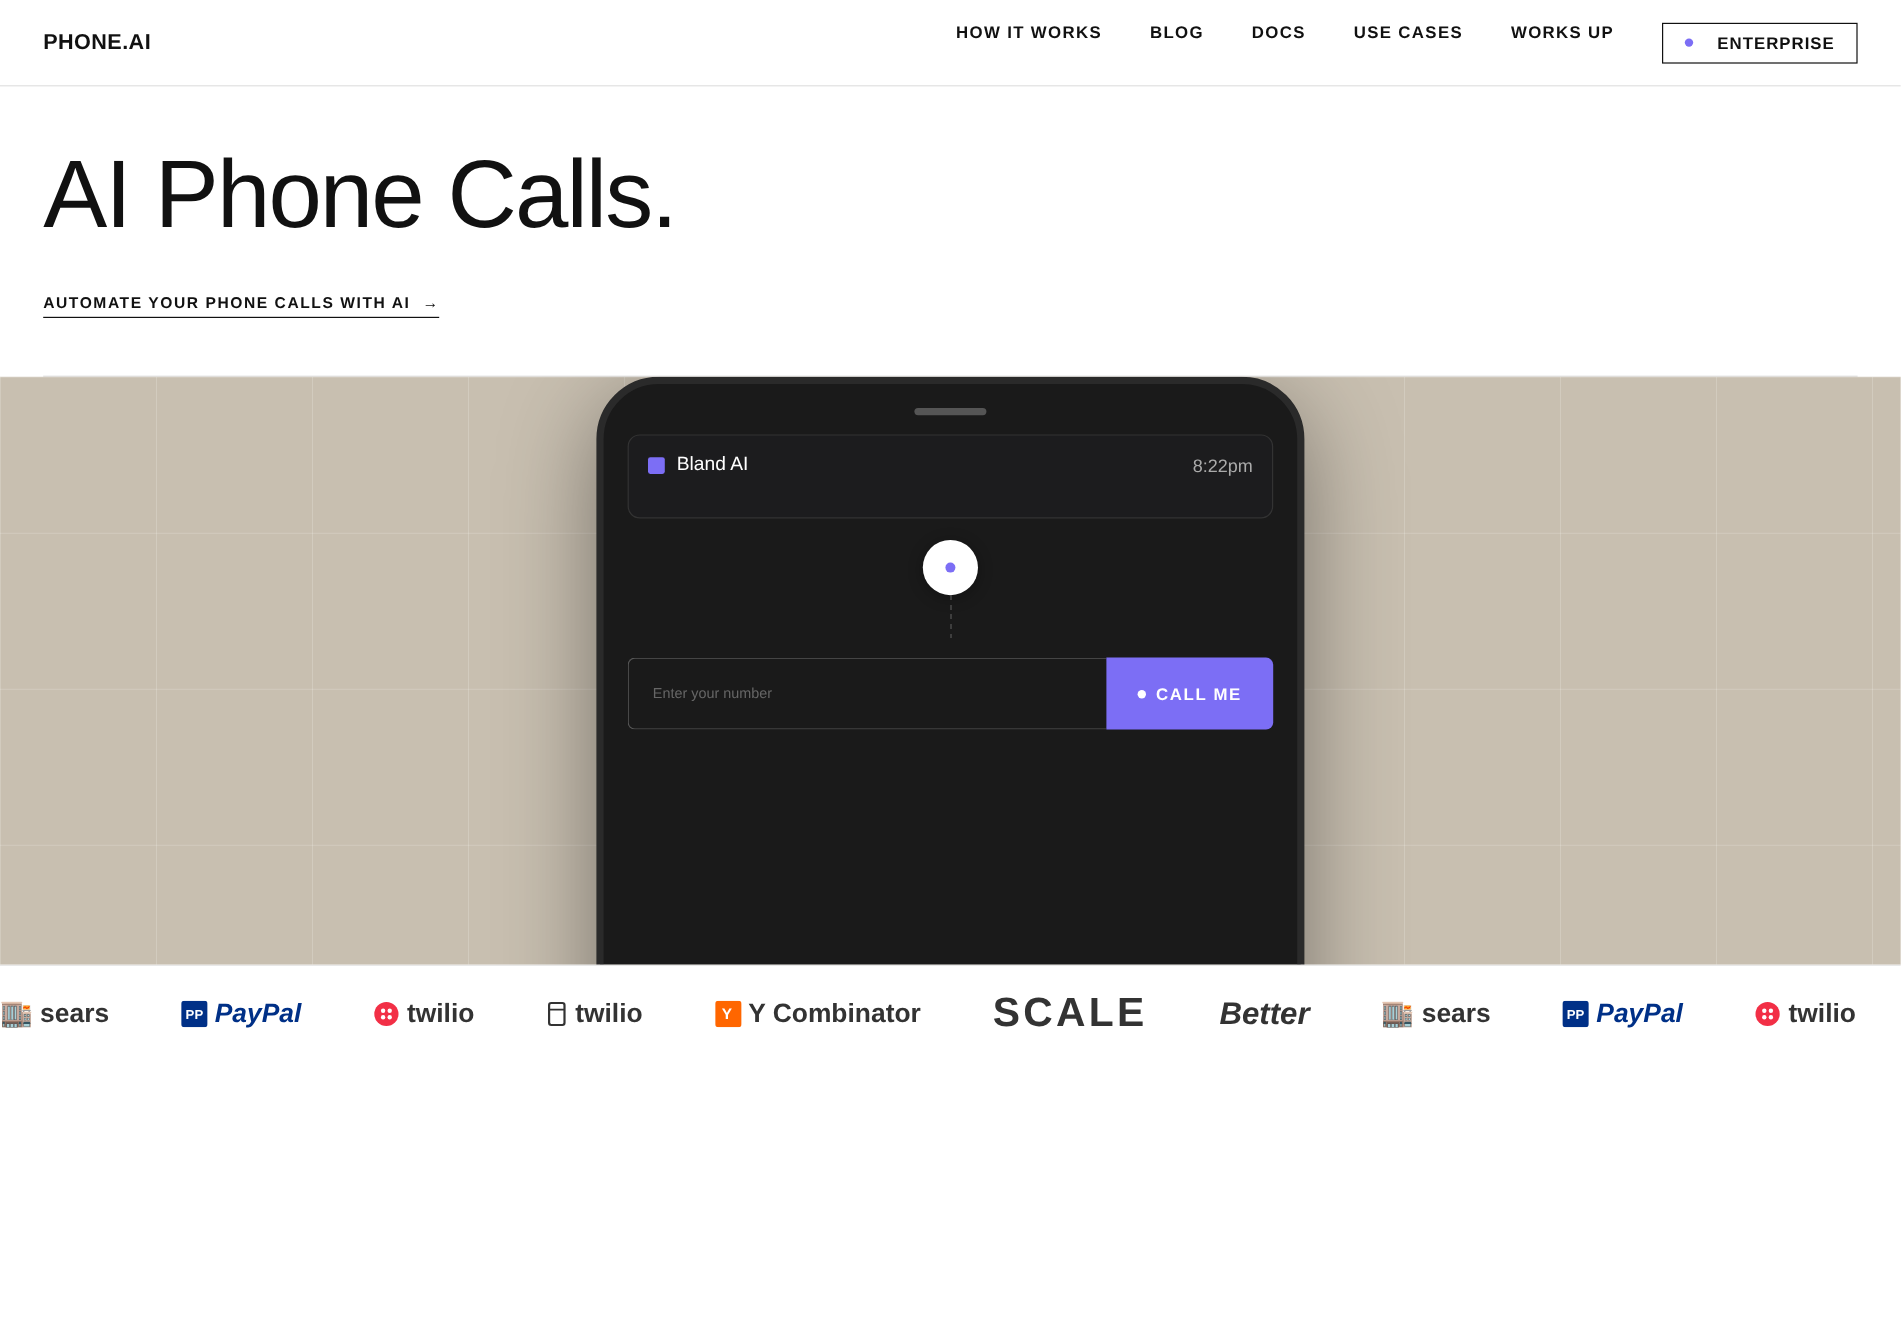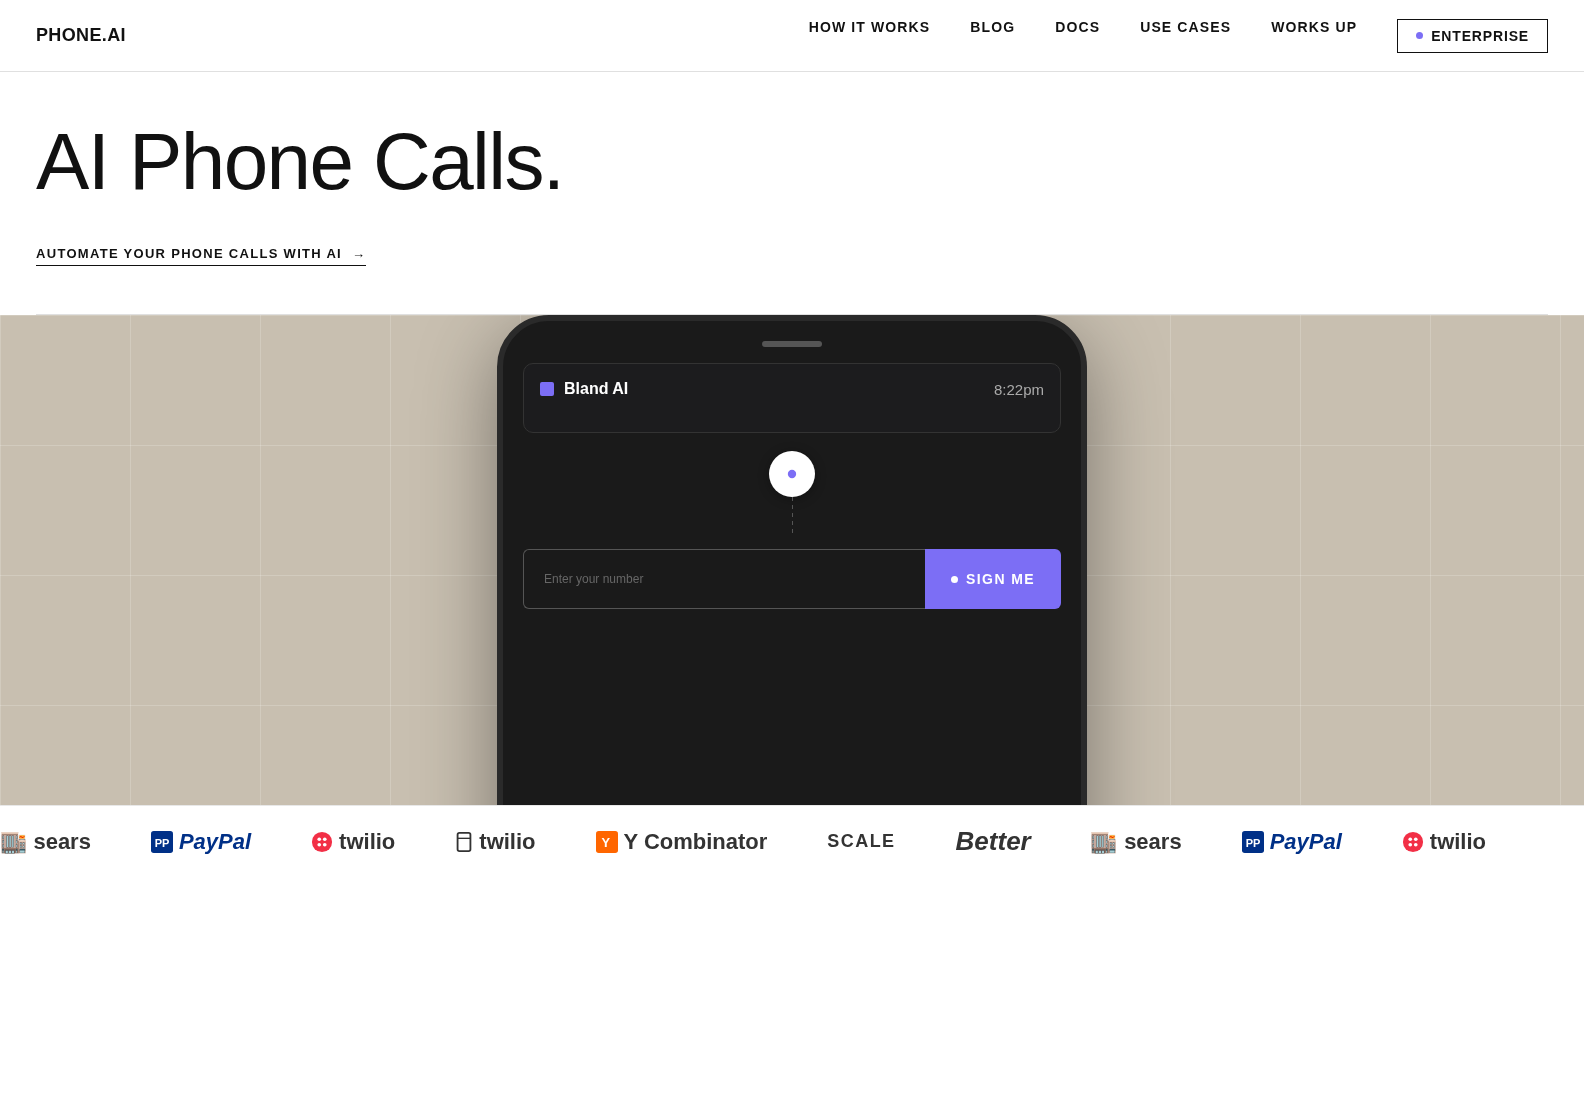--- a/index.html
+++ b/index.html
@@ -29,21 +29,21 @@
       font-size: 14px;
       font-weight: 600;
       letter-spacing: 0.08em;
       color: #111;
       text-decoration: none;
       cursor: pointer;
     }
     .navbar-enterprise {
       display: flex;
       align-items: center;
-      gap: 8px;
+      gap: 20px;
       border: 1.5px solid #111;
       padding: 8px 18px;
       font-size: 14px;
       font-weight: 600;
       letter-spacing: 0.06em;
       cursor: pointer;
       color: #111;
     }
     .enterprise-dot {
       width: 7px;
@@ -146,21 +146,21 @@
       display: flex;
       justify-content: space-between;
       align-items: center;
       margin-bottom: 18px;
     }
     .chat-sender {
       display: flex;
       align-items: center;
       gap: 10px;
       font-size: 16px;
-      font-weight: 700;
+      font-weight: 400;
       color: #fff;
     }
     .sender-icon {
       width: 14px;
       height: 14px;
       background: #7c6ef5;
       border-radius: 2px;
       flex-shrink: 0;
     }
     .chat-time {
@@ -270,21 +270,21 @@
     }
     .logo-item {
       display: flex;
       align-items: center;
       gap: 6px;
       font-size: 22px;
       font-weight: 700;
       color: #333;
       flex-shrink: 0;
     }
-    .logo-item.scale { font-size: 18px; letter-spacing: 0.08em; }
+    .logo-item.scale { font-size: 34px; letter-spacing: 0.08em; }
     .logo-item.better { font-size: 26px; font-style: italic; }
   </style>
 </head>
 <body>
 
 <nav class="navbar">
   <div class="navbar-logo">PHONE.AI</div>
   <div class="navbar-links">
     <a class="navbar-link">HOW IT WORKS</a>
     <a class="navbar-link">BLOG</a>
@@ -327,21 +327,21 @@
           <circle cx="12" cy="12" r="5" fill="#7c6ef5"></circle>
         </svg>
       </button>
       <div class="mic-line"></div>
     </div>
 
     <div class="phone-input-row">
       <input class="phone-input" type="text" placeholder="Enter your number" style="">
       <button class="call-button">
         <span class="call-dot"></span>
-        <span>SIGN ME</span>
+        <span>CALL ME</span>
       </button>
     </div>
   </div>
 </div>
 
 <div class="logos-section">
   <div class="logos-track">
 
     <div class="logo-item">
       <span>🏬</span>

